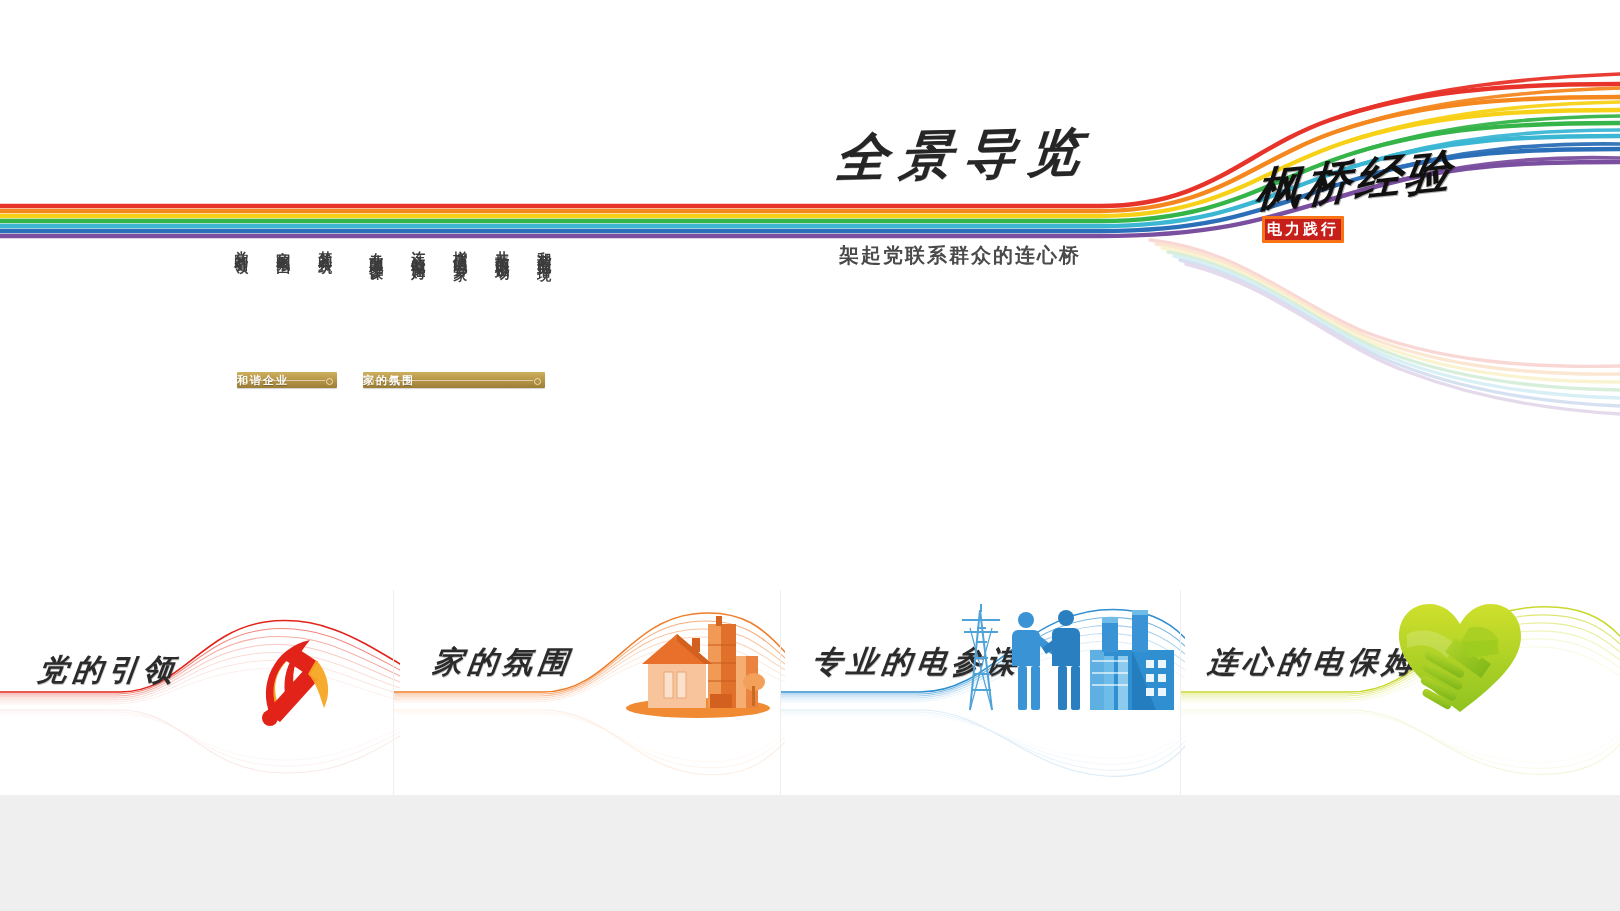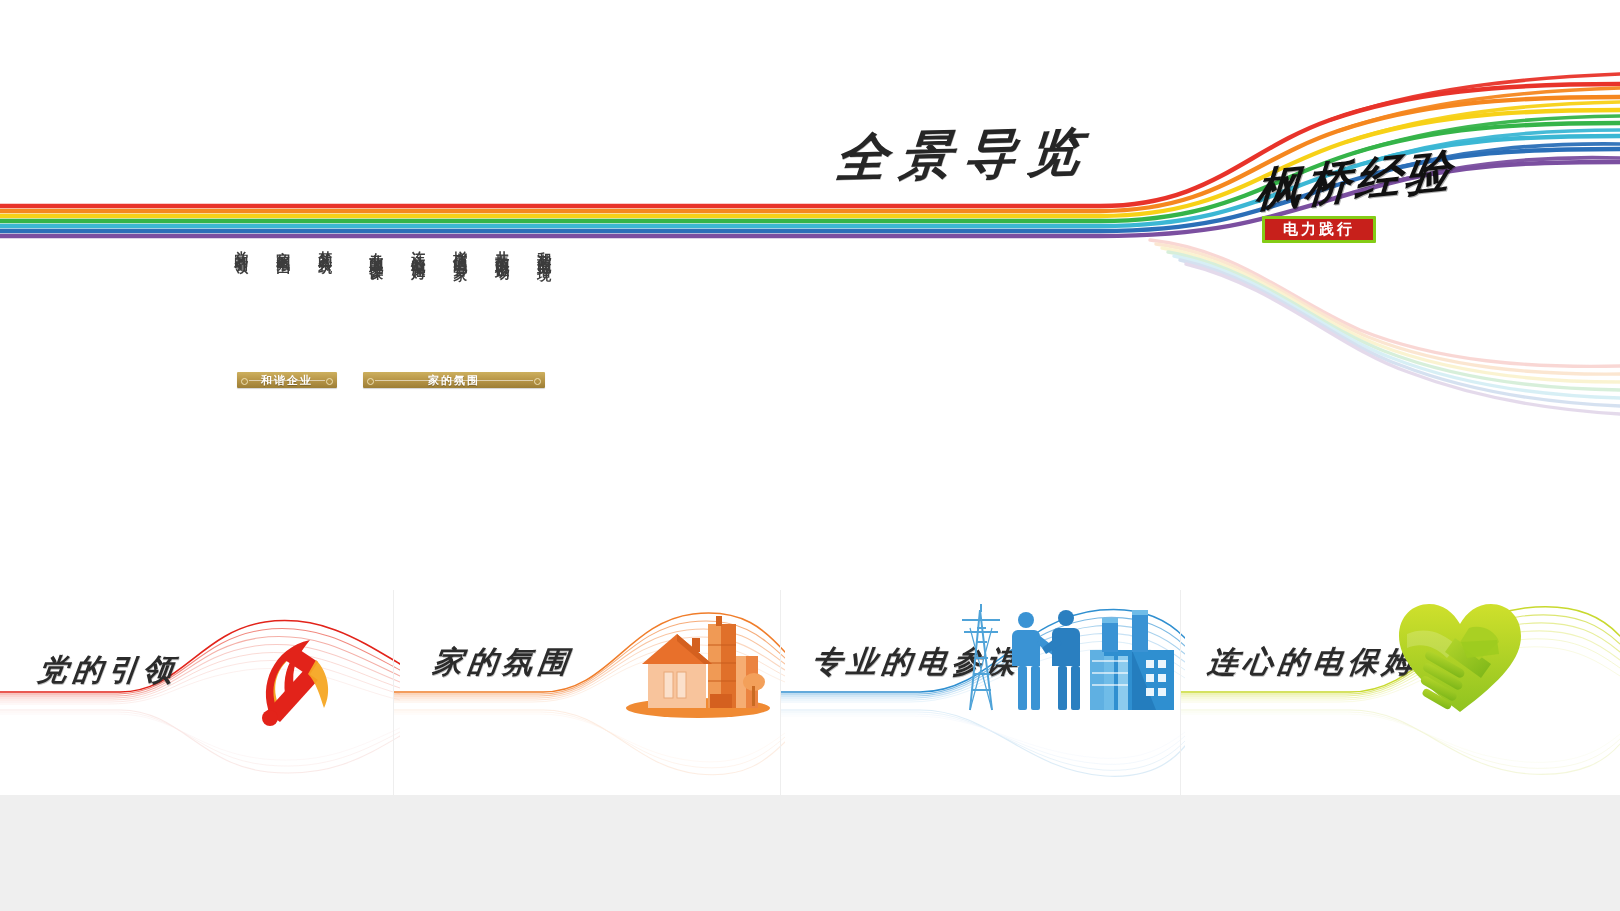--- a/index.html
+++ b/index.html
@@ -35,22 +35,22 @@
   .fq-block{position:absolute;left:1255px;top:148px;width:240px;height:135px;}
   .fq-text{
     font-family:"Liberation Serif","DejaVu Serif",serif;
     font-size:46px;font-weight:700;font-style:italic;color:#111;
     letter-spacing:4px;white-space:nowrap;
     transform:rotate(-6deg) skewX(-10deg);
     text-shadow:1px 1px 0 rgba(0,0,0,.3);
   }
   .fq-seal{
     position:absolute;left:7px;top:68px;
-    border:3px solid #84cc16;background:#c7201b;
-    padding:2px 18px;border-radius:1px;
+    border:3px solid #f97316;background:#c7201b;
+    padding:2px 2px;border-radius:1px;
     box-shadow:inset 0 0 0 2px #c7201b;
   }
   .fq-seal span{
     display:block;color:#ffffff;font-size:15px;font-weight:700;
     letter-spacing:3px;line-height:1.15;white-space:nowrap;
     font-family:"DejaVu Sans","Liberation Sans",sans-serif;
   }
 
   
   .vcols{position:absolute;left:230px;top:240px;height:120px;}
@@ -60,21 +60,21 @@
     font-size:14px;line-height:1.62;letter-spacing:3px;
     color:#3c3c3c;font-weight:600;
     font-family:"DejaVu Sans","Liberation Sans",sans-serif;
   }
 
   
   .goldbar{
     position:absolute;height:16px;border-radius:1px;
     background:linear-gradient(180deg,#cdb05e 0%,#b9984a 45%,#9d7e35 100%);
     box-shadow:0 1px 1px rgba(0,0,0,.18);
-    display:flex;align-items:center;justify-content:center;
+    display:flex;align-items:center;
   }
   .goldbar .lbl{
     color:#ffffff;font-size:11px;font-weight:700;letter-spacing:2px;
     white-space:nowrap;text-shadow:0 1px 1px rgba(0,0,0,.3);
     font-family:"DejaVu Sans","Liberation Sans",sans-serif;
   }
   .goldbar::before,.goldbar::after{
     content:"";position:absolute;top:50%;width:5px;height:5px;
     margin-top:-2.5px;border:1px solid #f0e2b4;border-radius:50%;
   }
@@ -144,20 +144,21 @@
         <path d="M1180 260 C1270 280 1330 340 1400 365 C1470 392 1550 403 1620 406" stroke="#a3bde0"></path>
         <path d="M1186 264 C1276 286 1338 348 1408 372 C1476 398 1554 410 1620 414" stroke="#c4aed4"></path>
       </g>
 
       <rect x="1240" y="150" width="260" height="130" fill="#ffffff" opacity="0.0"></rect>
     </svg>
   </div>
 
   <div class="title-block">
     <div class="main-title">全景导览</div>
+    <div class="subtitle">架起党联系群众的连心桥</div>
   </div>
 
   <div class="fq-block">
     <div class="fq-text">枫桥经验</div>
     <div class="fq-seal">
       <span>电力践行</span>
     </div>
   </div>
 
   <div class="vcols">

